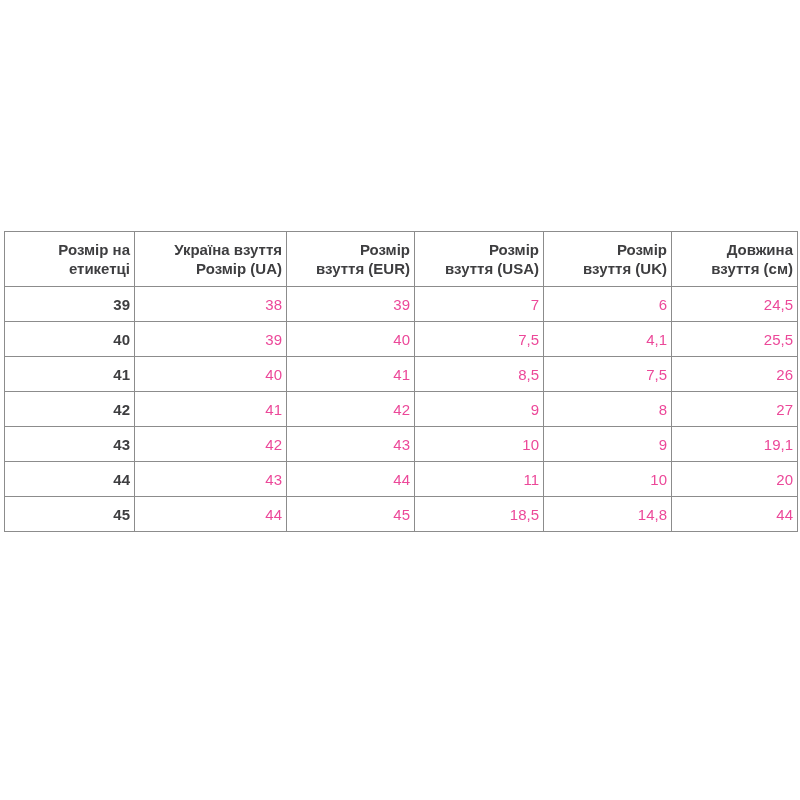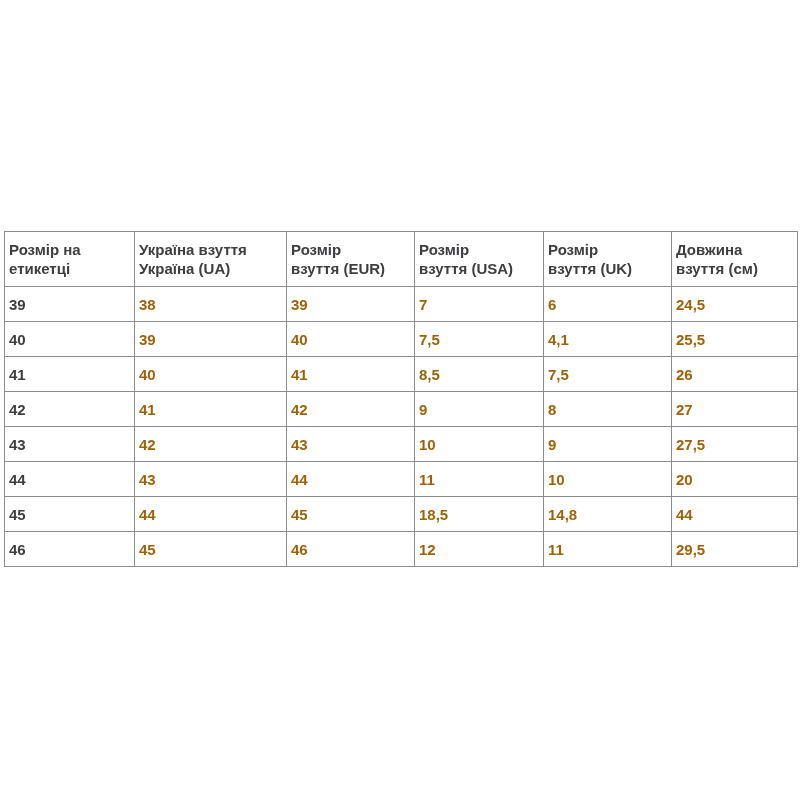--- a/index.html
+++ b/index.html
@@ -22,37 +22,37 @@
     left: 4px;
     top: 231px;
     width: 793px;
     border-collapse: collapse;
     table-layout: fixed;
     background: #ffffff;
   }
   table.size-table th,
   table.size-table td {
     border: 1px solid #8c8c8c;
-    text-align: left;
+    text-align: right;
     vertical-align: middle;
     padding: 0 4px;
     overflow: hidden;
   }
   table.size-table th {
     height: 54px;
     font-size: 15px;
     font-weight: bold;
     color: #3e3e40;
     line-height: 19px;
   }
   table.size-table td {
     height: 34px;
     font-size: 15px;
-    font-weight: bold;
-    color: #a16207;
+    font-weight: normal;
+    color: #ec4899;
   }
   table.size-table td.row-label {
     font-weight: bold;
     color: #3e3e40;
   }
   .hline { display: block; }
 </style>
 </head>
 <body>
 
@@ -67,21 +67,21 @@
       <col style="width:126px">
     </colgroup>
     <thead>
       <tr>
         <th>
           <span class="hline">Розмір на</span>
           <span class="hline">етикетці</span>
         </th>
         <th>
           <span class="hline">Україна взуття</span>
-          <span class="hline">Україна (UA)</span>
+          <span class="hline">Розмір (UA)</span>
         </th>
         <th>
           <span class="hline">Розмір</span>
           <span class="hline">взуття (EUR)</span>
         </th>
         <th>
           <span class="hline">Розмір</span>
           <span class="hline">взуття (USA)</span>
         </th>
         <th>
@@ -126,41 +126,33 @@
         <td>9</td>
         <td>8</td>
         <td>27</td>
       </tr>
       <tr>
         <td class="row-label">43</td>
         <td>42</td>
         <td>43</td>
         <td>10</td>
         <td>9</td>
-        <td>27,5</td>
+        <td>19,1</td>
       </tr>
       <tr>
         <td class="row-label">44</td>
         <td>43</td>
         <td>44</td>
         <td>11</td>
         <td>10</td>
         <td>20</td>
       </tr>
       <tr>
         <td class="row-label">45</td>
         <td>44</td>
         <td>45</td>
         <td>18,5</td>
         <td>14,8</td>
         <td>44</td>
       </tr>
-      <tr>
-        <td class="row-label">46</td>
-        <td>45</td>
-        <td>46</td>
-        <td>12</td>
-        <td>11</td>
-        <td>29,5</td>
-      </tr>
     </tbody>
   </table>
 </div>
 
 </body></html>

